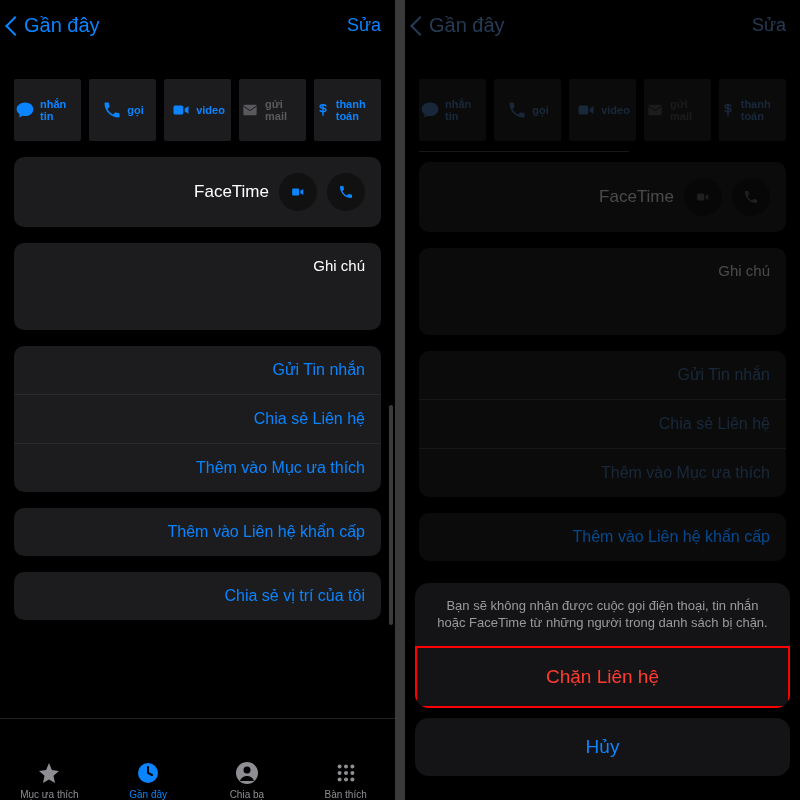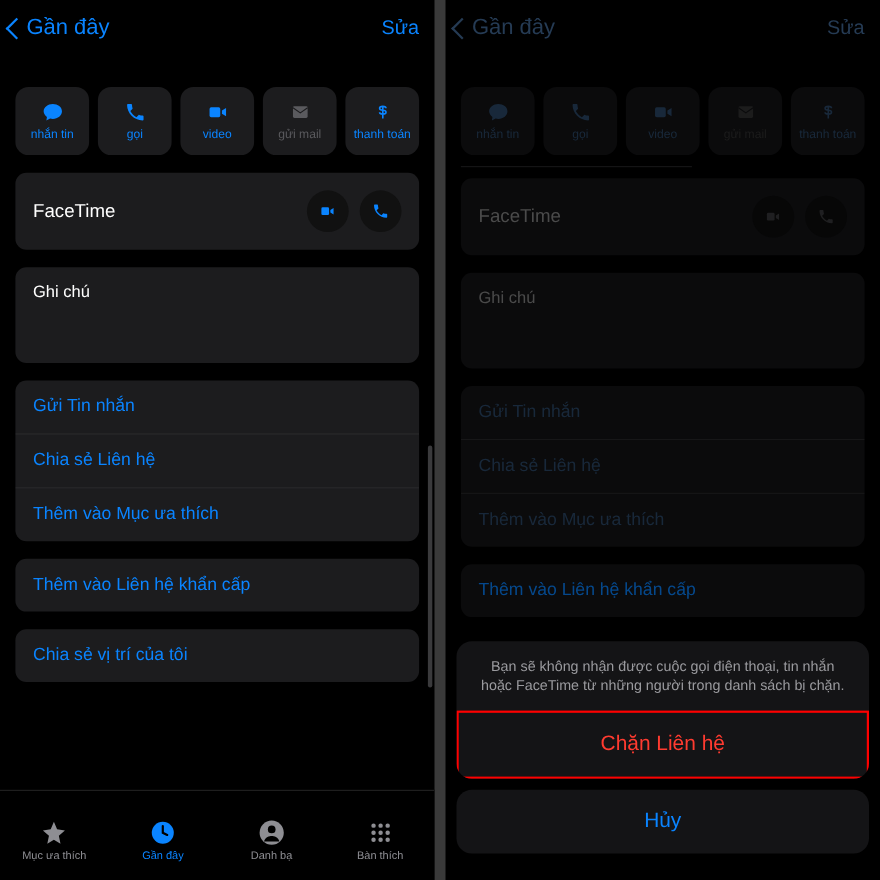--- a/index.html
+++ b/index.html
@@ -6,39 +6,39 @@
   html, body { width: 800px; height: 800px; background: #3a3a3a; font-family: -apple-system, Helvetica, Arial, sans-serif; }
   .wrap { display: flex; gap: 10px; width: 800px; height: 800px; justify-content: center; align-items: flex-start; padding: 0; }
   .phone { width: 460px; height: 800px; background: #000; overflow: hidden; position: relative; display:flex; flex-direction:column;}
   .header { display:flex; justify-content:space-between; align-items:center; padding: 14px 14px 18px 8px; }
   .back { display:flex; align-items:center; color:#0a84ff; font-size:20px; }
   .chev { display:inline-block; width:14px; height:14px; border-left:2.5px solid #0a84ff; border-bottom:2.5px solid #0a84ff; transform:rotate(45deg); margin-right:2px;}
   .edit { color:#0a84ff; font-size:18px; }
   .dim .back, .dim .edit { color:#3a5b82; }
   .content { flex:1; overflow:hidden; padding:0 14px; position:relative;}
   .quick { display:flex; gap:8px; margin-bottom:16px; margin-top:24px; }
-  .qbtn { flex:1; background:#1c1c1e; border-radius:12px; height:62px; display:flex; flex-direction:column; align-items:center; justify-content:center; gap:4px;}
+  .qbtn { flex:1; background:#1c1c1e; border-radius:2px; height:62px; display:flex; flex-direction:row; align-items:center; justify-content:center; gap:4px;font-weight:bold;}
   .qbtn .lbl { color:#0a84ff; font-size:11px;}
   .qbtn.disabled .lbl { color:#5a5a5e;}
   .dim .qbtn .lbl { color:#2d4a6a;}
   .dim .qbtn.disabled .lbl { color:#333;}
   .ico { width:22px; height:20px; display:flex; align-items:center; justify-content:center;}
-  .card { background:#1c1c1e; border-radius:10px; overflow:hidden; margin-bottom:16px;}
+  .card { background:#1c1c1e; border-radius:10px; overflow:hidden; margin-bottom:16px;text-align:right;}
   .ftrow { display:flex; align-items:center; padding:16px 16px; }
   .ftrow .label { flex:1; color:#fff; font-size:17px;}
   .dim .ftrow .label { color:#888;}
   .circ { width:38px; height:38px; border-radius:50%; background:#111; display:flex; align-items:center; justify-content:center; margin-left:10px;}
   .note { padding:14px 16px 56px; color:#fff; font-size:15px;}
   .dim .note { color:#888;}
   .cell { padding:15px 16px; color:#0a84ff; font-size:16px; border-top:0.5px solid #2a2a2c;}
   .cell:first-child { border-top:none;}
   .cell.red { color:#ff3b30;}
   .dim .cell { color:#2d4a6a;}
   .highlight { border:2px solid #ff0000 !important;}
-  .tabbar { height:82px; background:#000; border-top:0.5px solid #222; display:flex; align-items:center; padding-top:10px;}
+  .tabbar { height:82px; background:#000; border-top:0.5px solid #222; display:flex; align-items:flex-end; padding-top:10px;}
   .tab { flex:1; display:flex; flex-direction:column; align-items:center; gap:4px; color:#8e8e93; font-size:10px;}
   .tab.active { color:#0a84ff;}
   .tab .ti { width:26px; height:24px; display:flex; align-items:center; justify-content:center;}
   .scrollind { position:absolute; right:2px; top:350px; width:4px; height:220px; background:#3a3a3c; border-radius:3px;}
 
   
   .phone.right .content { padding-top:0;}
   .phone.right .quick { margin-top:24px;}
   .phone.right .card.offset { margin-top:10px;}
   .lineinner{ height:1px; background:#2a2a2c; width: 210px; margin-top:-6px; margin-bottom:6px;}
@@ -174,21 +174,21 @@
       <span>Gần đây</span>
     </div>
     <div class="tab">
       <div class="ti">
             <svg viewBox="0 0 24 24" width="24" height="24" fill="#8e8e93">
               <circle cx="12" cy="12" r="11"></circle>
               <circle cx="12" cy="9" r="3.5" fill="#000"></circle>
               <path d="M5 20c1-4 5-5 7-5s6 1 7 5" fill="#000"></path>
             </svg>
           </div>
-      <span>Danh bạ</span>
+      <span>Chia bạ</span>
     </div>
     <div class="tab">
       <div class="ti">
             <svg viewBox="0 0 24 24" width="22" height="22" fill="#8e8e93">
               <circle cx="5" cy="5" r="2.2"></circle>
               <circle cx="12" cy="5" r="2.2"></circle>
               <circle cx="19" cy="5" r="2.2"></circle>
               <circle cx="5" cy="12" r="2.2"></circle>
               <circle cx="12" cy="12" r="2.2"></circle>
               <circle cx="19" cy="12" r="2.2"></circle>

